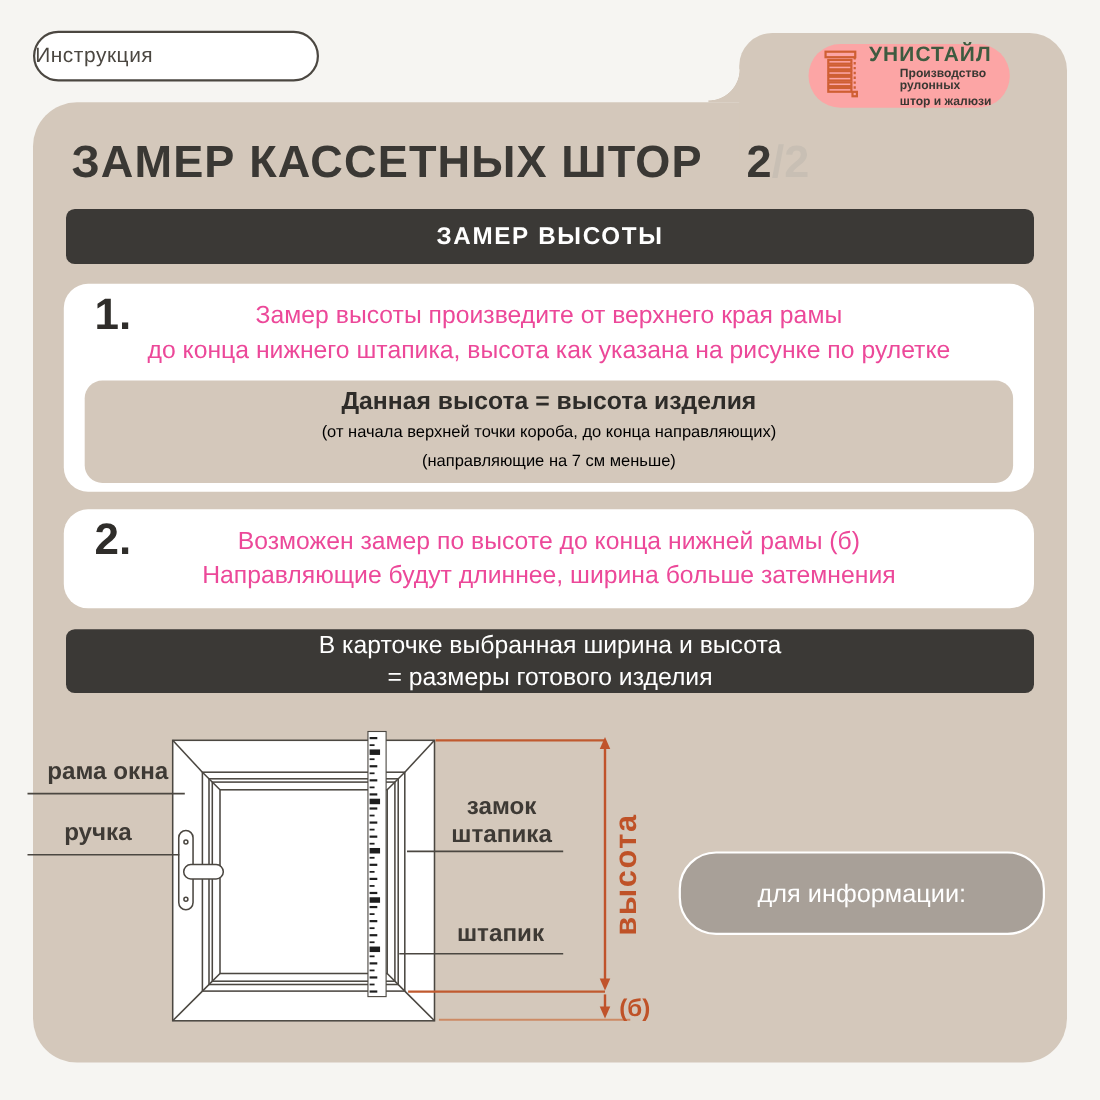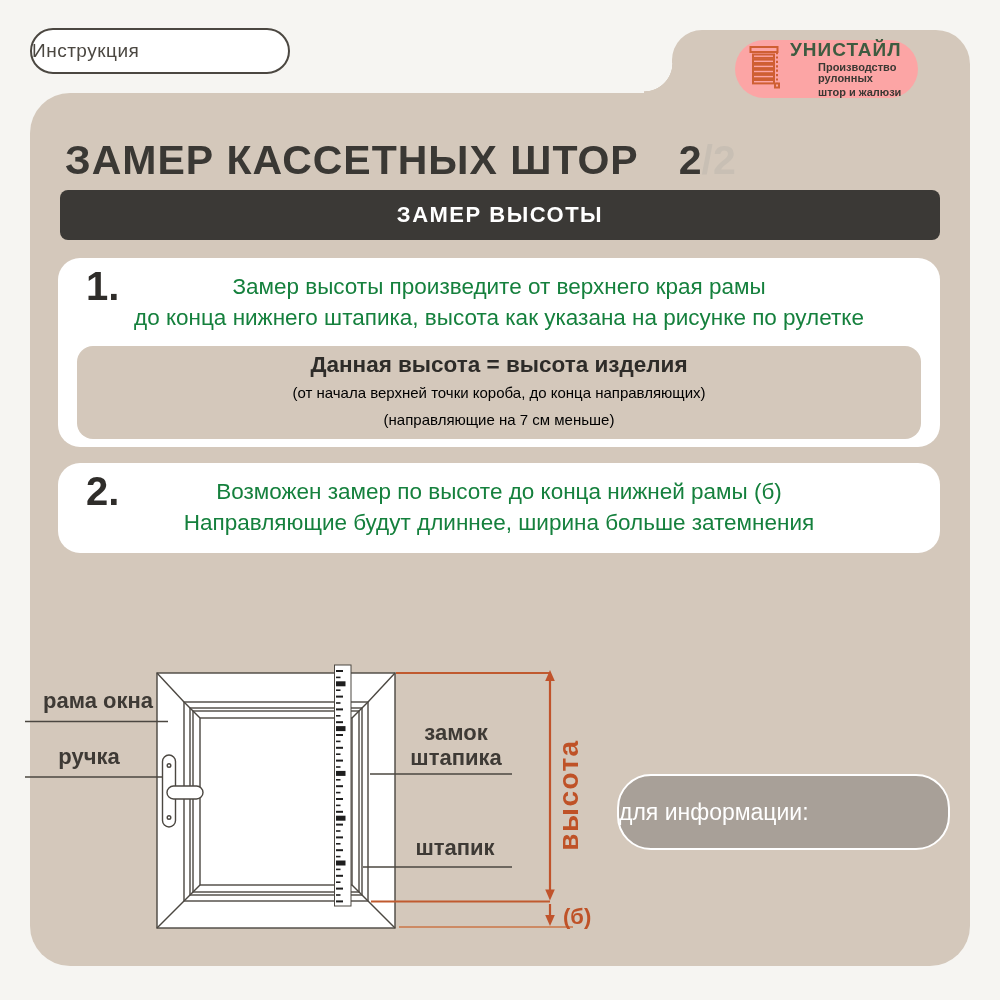--- a/index.html
+++ b/index.html
@@ -34,21 +34,21 @@
     position:absolute;left:735px;top:40px;width:183px;height:58px;
     background:#fca5a5;border-radius:29px;
     display:flex;align-items:center;gap:7px;padding-left:14px;box-sizing:border-box;
   }
   .logo-text{display:flex;flex-direction:column;line-height:1;}
   .logo-name{font-size:19px;font-weight:700;color:#3e5b40;letter-spacing:1px;}
   .logo-tagline{font-size:11px;font-weight:700;color:#3a3833;line-height:11px;margin-top:3px;padding-left:28px;}
   
   .title-row{
     position:absolute;left:65px;top:124px;display:flex;align-items:center;
-    font-weight:700;color:#3a3834;margin-top:13px;
+    font-weight:700;color:#3a3834;
   }
   .title-main{font-size:41px;letter-spacing:1px;}
   .title-pages{font-size:41px;margin-left:40px;}
   .title-page-current{color:#3a3834;}
   .title-page-rest{color:#c8bfb4;}
   
   .dark-bar{
     position:absolute;left:60px;width:880px;background:#3b3936;color:#fff;
     display:flex;flex-direction:column;align-items:center;justify-content:center;
     border-radius:8px;text-align:center;
@@ -58,37 +58,37 @@
   
   .step-card{
     position:absolute;left:58px;width:882px;background:#ffffff;border-radius:22px;
     text-align:center;box-sizing:border-box;
   }
   .step1{top:258px;height:189px;padding-top:13px;}
   .step2{top:463px;height:90px;padding-top:13px;}
   .step-num{
     position:absolute;left:28px;top:6px;font-size:40px;font-weight:700;color:#2f2d2a;
   }
-  .step-line{font-size:22.5px;line-height:31px;color:#15803d;}
+  .step-line{font-size:22.5px;line-height:31px;color:#ec4899;}
   .note-box{
     margin:13px auto 18px;width:844px;background:#d4c8bb;border-radius:16px;
     padding:5px 0 6px;box-sizing:border-box;
   }
   .note-bold{font-size:22.5px;font-weight:700;line-height:28px;color:#2e2c29;}
   .note-line{font-size:15px;line-height:27px;color:#000000;}
   
   .diagram-svg{position:absolute;left:0;top:648px;}
   .diagram-svg text{font-family:"Liberation Sans","DejaVu Sans",sans-serif;}
   .dlabel{font-size:22px;font-weight:700;fill:#3e3a35;}
   .dlabel-accent{font-weight:700;fill:#bf5227;}
   
   .info-box{
     position:absolute;left:617px;top:774px;width:333px;height:76px;
     background:#a8a098;border:2.5px solid #ffffff;border-radius:34px;
-    display:flex;flex-direction:column;align-items:flex-start;justify-content:center;
+    display:flex;flex-direction:column;align-items:center;justify-content:center;
     color:#ffffff;font-size:23px;line-height:32px;box-sizing:border-box;
   }
 </style>
 </head>
 <body>
 
 <div class="page">
 
   <div class="card-bg"></div>
   <div class="tab"></div>
@@ -140,20 +140,24 @@
       <div class="note-line">(направляющие на 7 см меньше)</div>
     </div>
   </div>
 
   <div class="step-card step2">
     <span class="step-num">2.</span>
     <div class="step-line">Возможен замер по высоте до конца нижней рамы (б)</div>
     <div class="step-line">Направляющие будут длиннее, ширина больше затемнения</div>
   </div>
 
+  <div class="dark-bar bar2">
+    <span>В карточке выбранная ширина и высота</span>
+    <span>= размеры готового изделия</span>
+  </div>
 
   <svg class="diagram-svg" width="660" height="312" viewBox="0 648 660 312">
 
     <g stroke="#4b4741" stroke-width="1.4" fill="none">
       <rect x="157" y="673" width="238" height="255" fill="#ffffff"></rect>
       <line x1="157" y1="673" x2="184" y2="702"></line>
       <line x1="395" y1="673" x2="368" y2="702"></line>
       <line x1="157" y1="928" x2="184" y2="901"></line>
       <line x1="395" y1="928" x2="368" y2="901"></line>
       <rect x="184" y="702" width="184" height="199"></rect>

